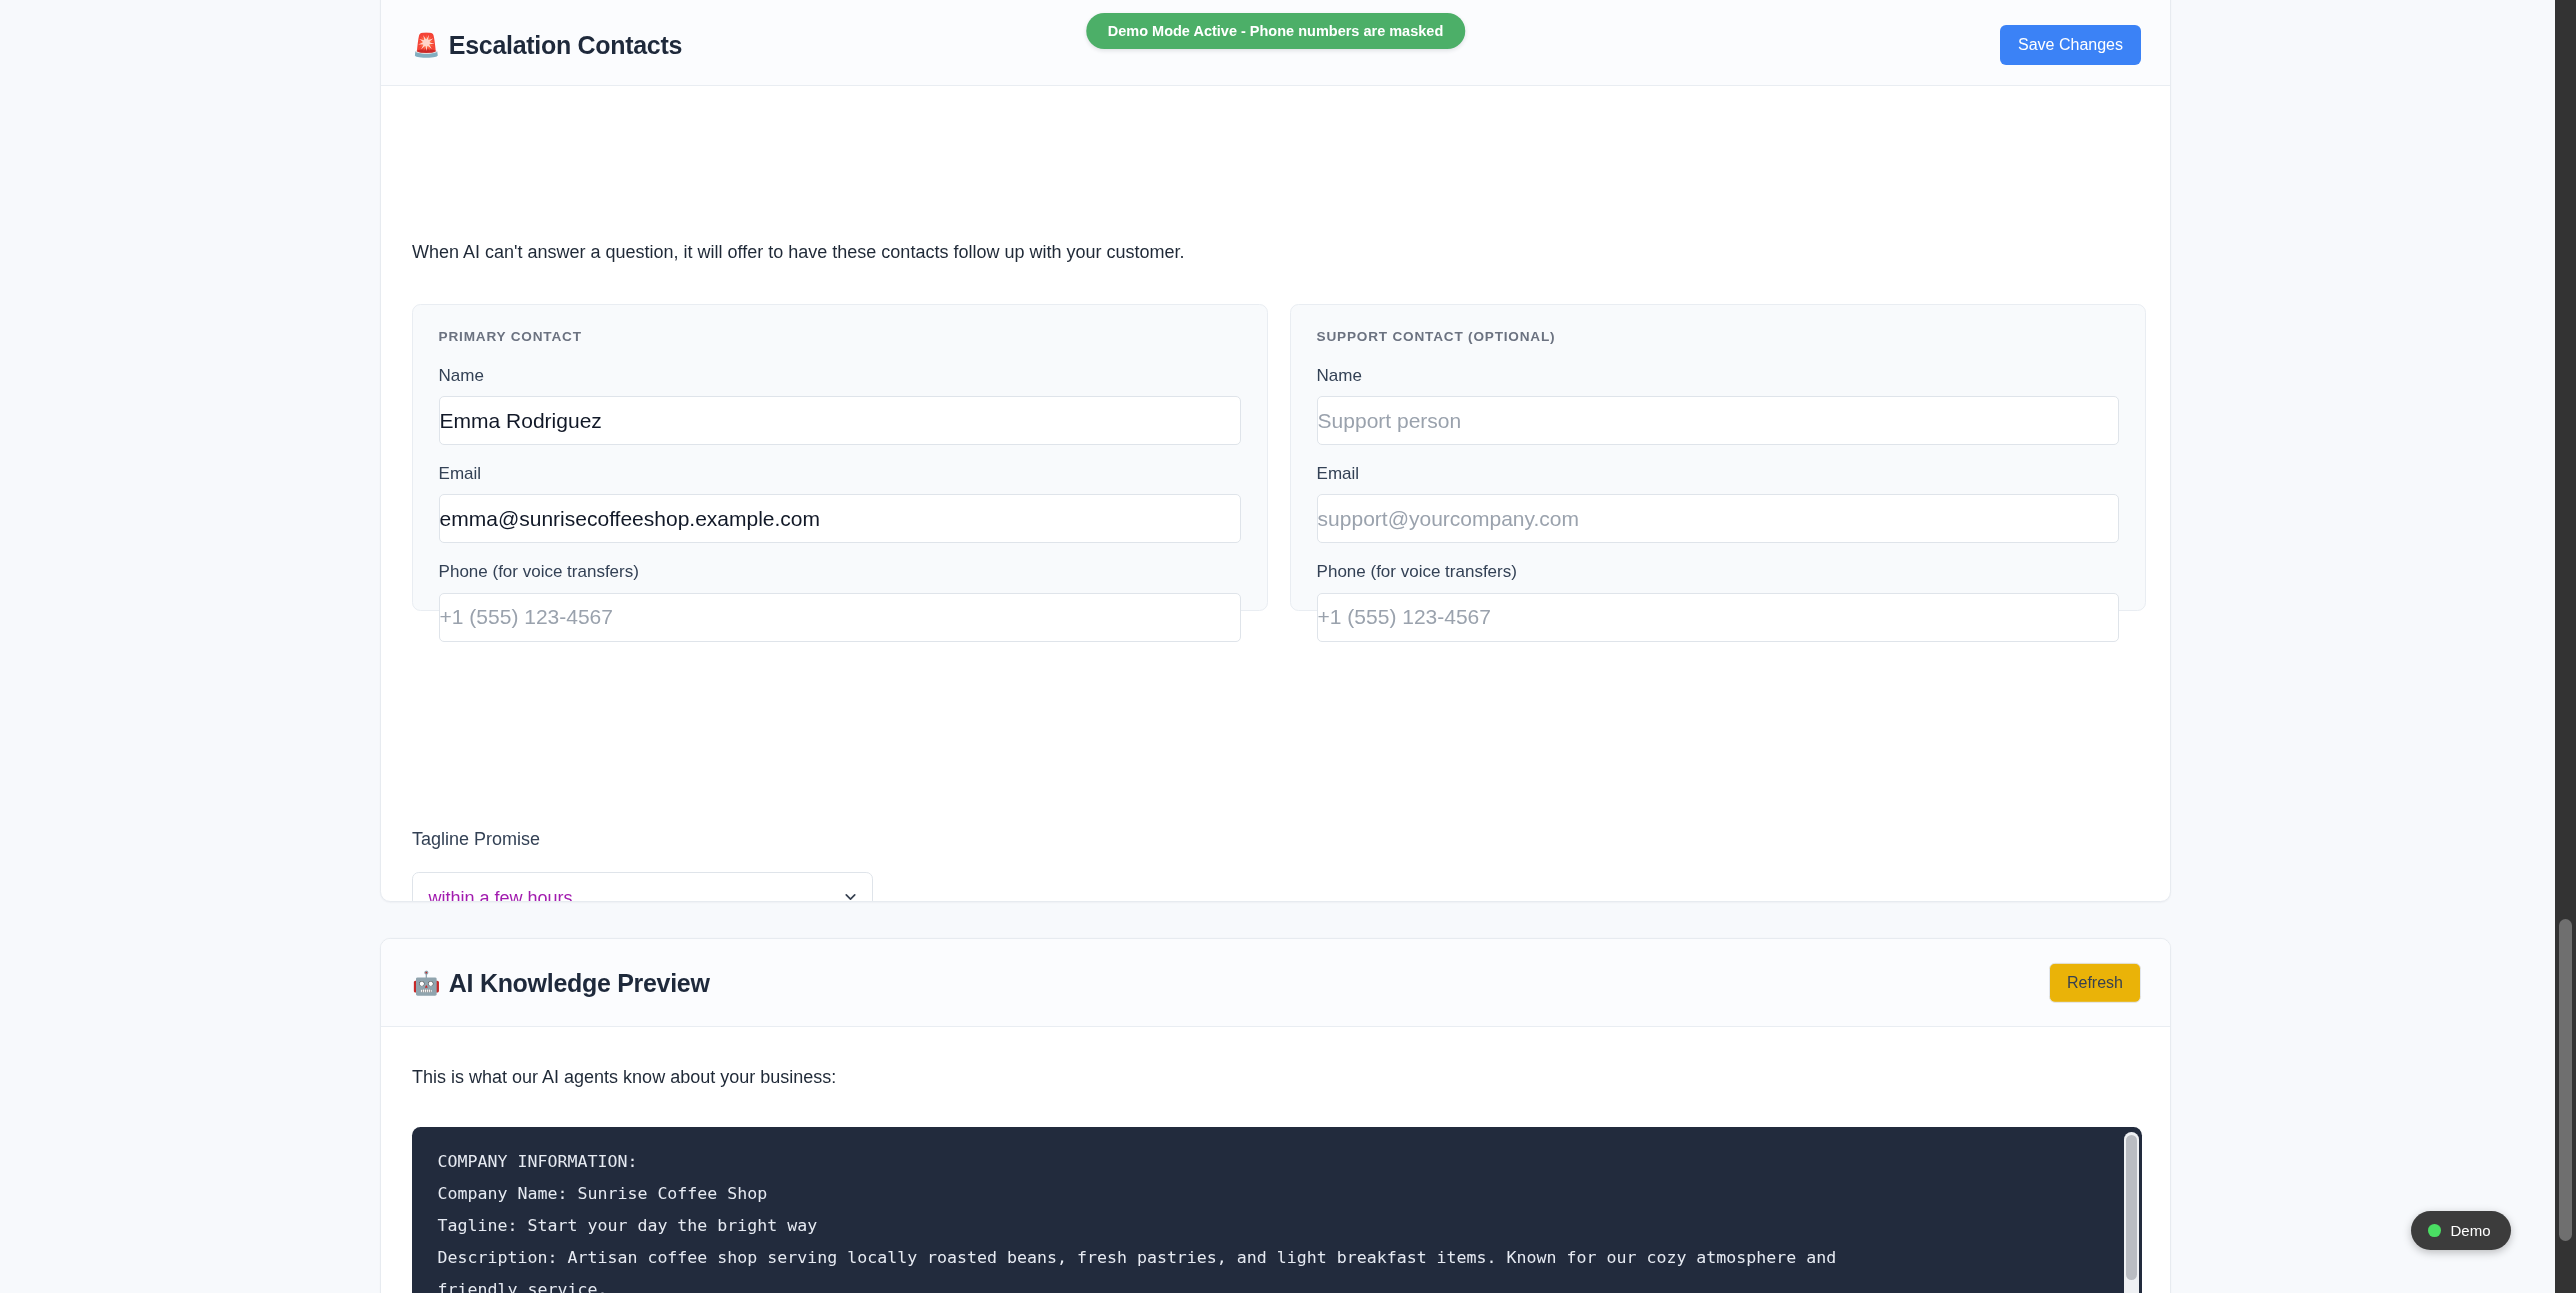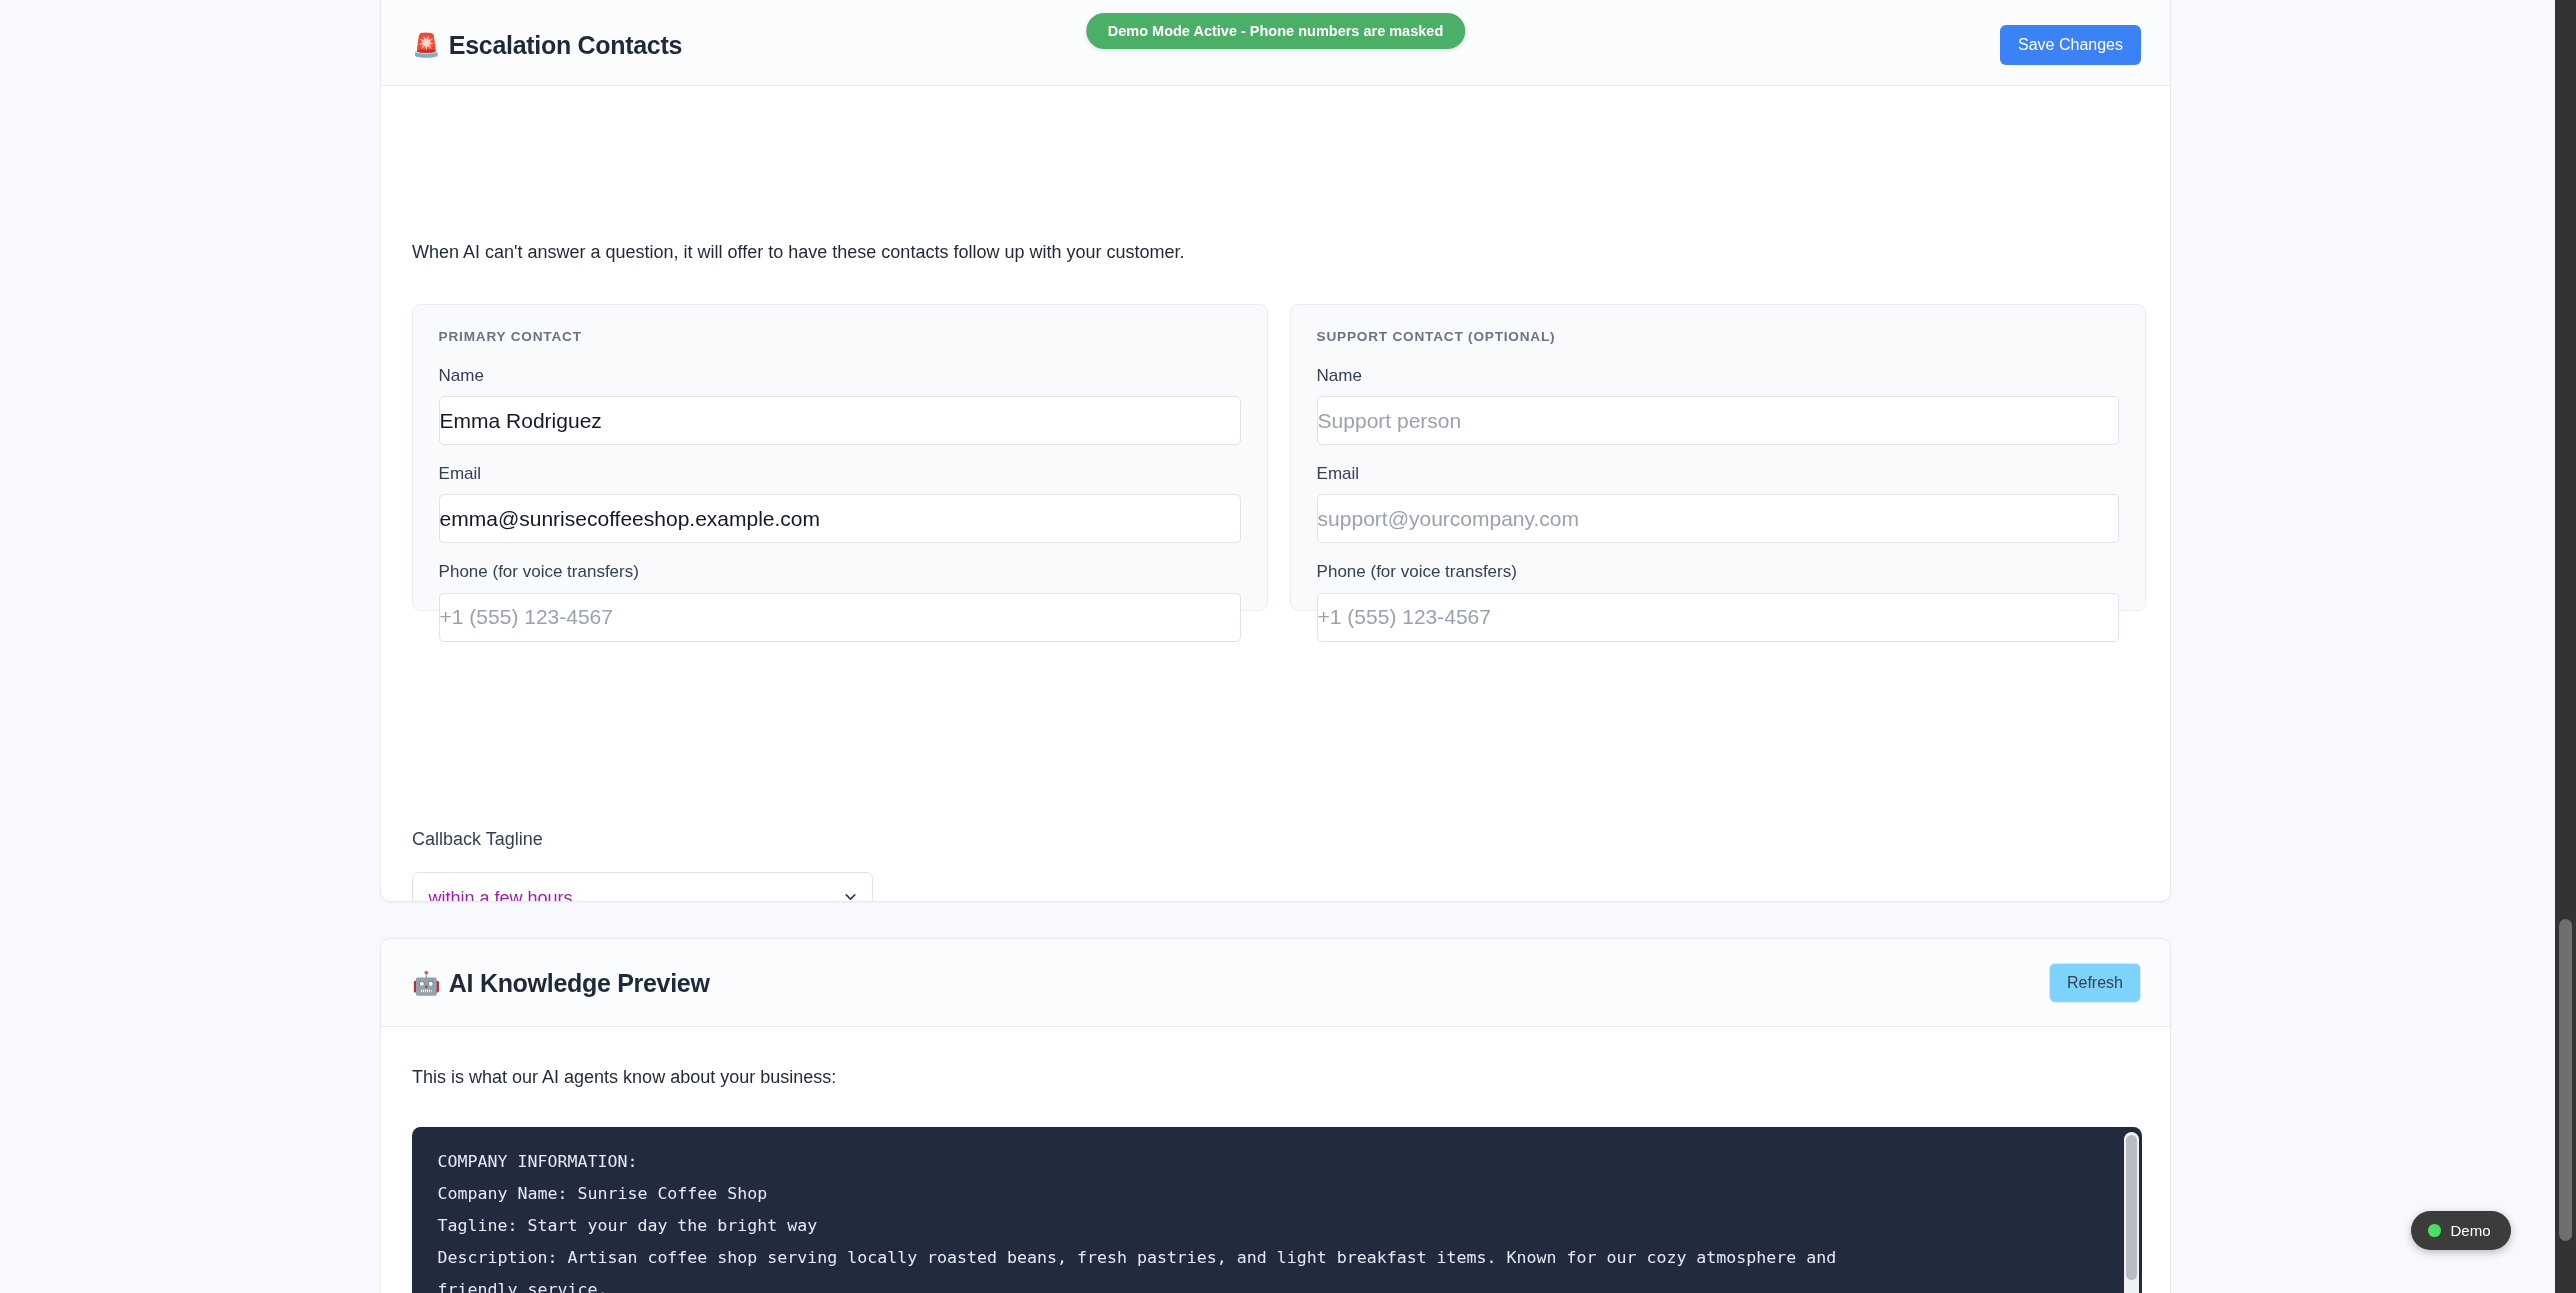--- a/index.html
+++ b/index.html
@@ -109,21 +109,21 @@
     padding: 11px 18px;
     cursor: pointer;
     white-space: nowrap;
   }
 
   .btn-secondary {
     position: absolute;
     right: 29px;
     top: 50%;
     transform: translateY(-50%);
-    background: #7dd3fc;
+    background: #eab308;
     color: #374151;
     border: 0.9px solid #e2e6ec;
     border-radius: 6px;
     font-family: "Liberation Sans", sans-serif;
     font-size: 16px;
     padding: 10.2px 17px;
     cursor: pointer;
     white-space: nowrap;
   }
 
@@ -341,21 +341,21 @@
           <label class="field-label">Email</label>
           <input class="field-input" type="text" placeholder="support@yourcompany.com" style="">
         </div>
 
         <div class="field">
           <label class="field-label">Phone (for voice transfers)</label>
           <input class="field-input" type="text" placeholder="+1 (555) 123-4567" style="">
         </div>
       </div>
 
-      <div class="select-label" style="left:31px; top:743px;">Callback Tagline</div>
+      <div class="select-label" style="left:31px; top:743px;">Tagline Promise</div>
 
       <div class="select-wrap" style="left:31px; top:786px;">
         <select class="select-box">
           <option>within a few hours</option>
         </select>
         <span class="select-chevron">
           <svg width="17" height="17" viewBox="0 0 20 20" fill="none" stroke="currentColor" stroke-width="2" stroke-linecap="round" stroke-linejoin="round">
               <polyline points="5,8 10,13 15,8"></polyline>
             </svg>
         </span>

